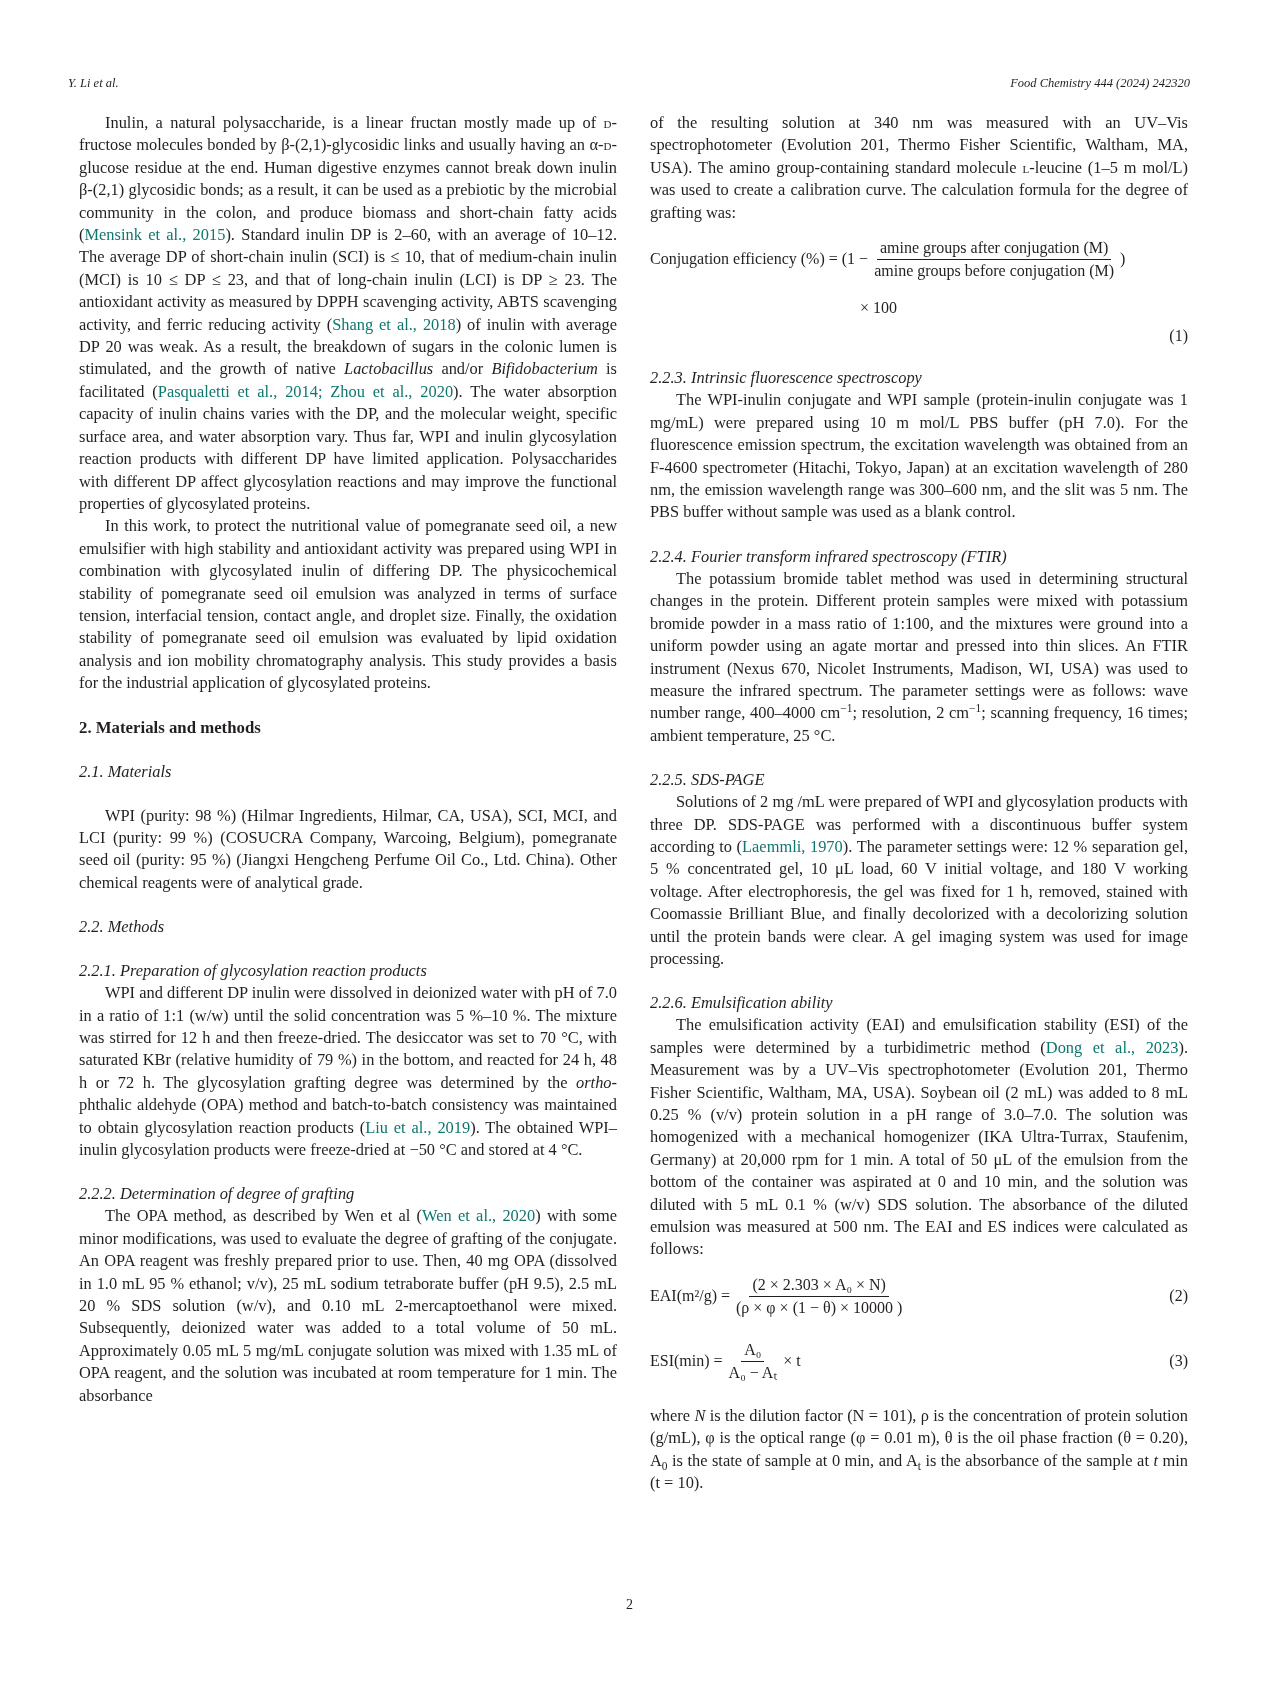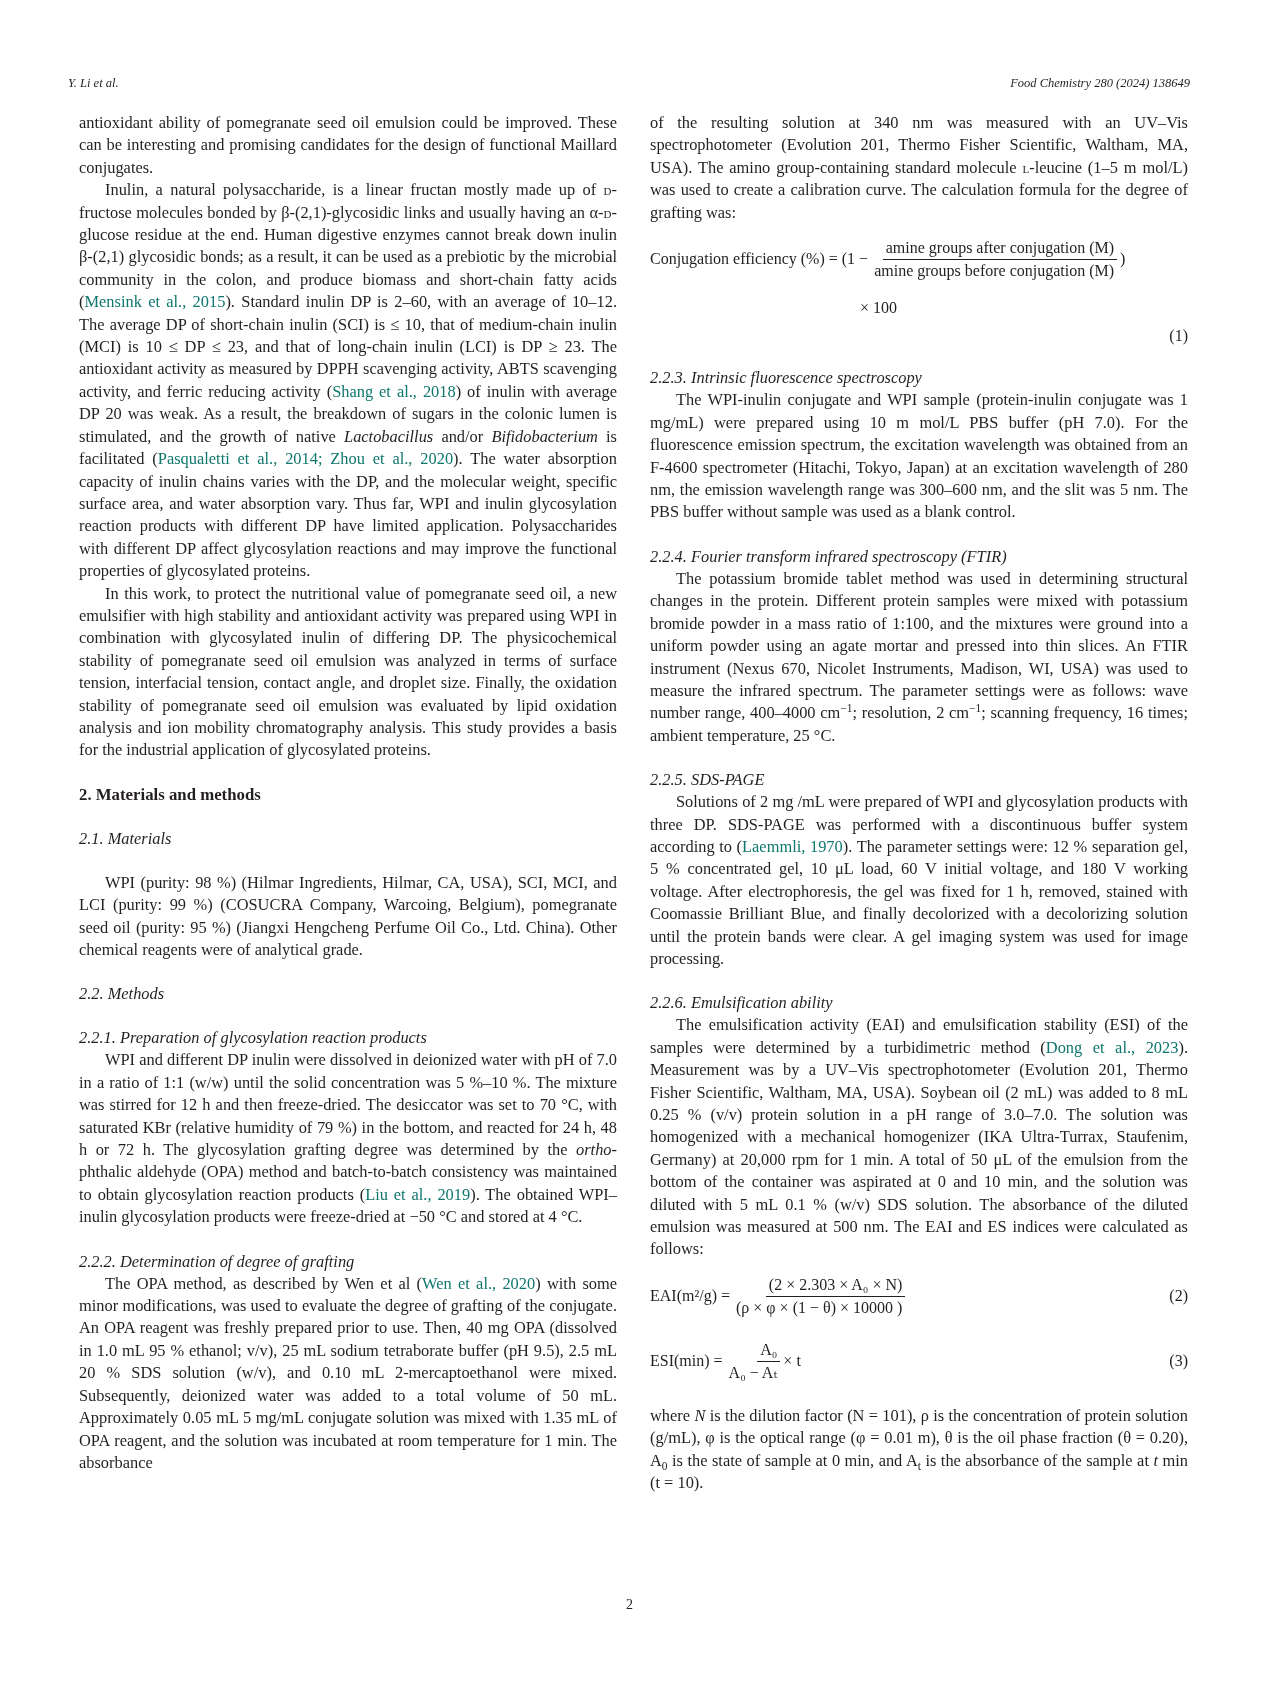--- a/index.html
+++ b/index.html
@@ -14,37 +14,36 @@
   .indent { text-indent: 26px; }
   .cite { color: #0f766e; }
   .sc { font-variant: small-caps; }
   .it { font-style: italic; font-family: Liberation Serif, serif; }
   h2 { font-size: 16.8px; font-weight: bold; margin: 22px 0 0 0; line-height: 22px; }
   h3 { font-size: 16.4px; font-weight: normal; font-style: italic; margin: 22px 0 0 0; line-height: 22px; }
   h4 { font-size: 16.4px; font-weight: normal; font-style: italic; margin: 22px 0 0 0; line-height: 22px; }
   .sp-after-h3 { margin-top: 22px; }
   .eq { position: relative; font-size: 16px; margin-top: 12px; }
   .eq-row { display: flex; align-items: center; }
-  .frac { display: inline-flex; flex-direction: column; align-items: flex-end; vertical-align: middle; margin: 0 3px; }
+  .frac { display: inline-flex; flex-direction: column; align-items: center; vertical-align: middle; margin: 0 3px; font-family: Liberation Serif, serif; }
   .frac .num { border-bottom: 1px solid #231f20; padding: 0 3px 1px 3px; line-height: 20px; }
   .frac .den { padding: 1px 3px 0 3px; line-height: 20px; }
   .eq-num { position: absolute; right: 0; }
   .eq1-cont { padding-left: 210px; margin-top: 16px; line-height: 22px; }
   .eq1-num { text-align: right; margin-top: 6px; }
   .page-num { position: absolute; left: 626px; top: 1597px; font-size: 14px; }
   sub, sup { font-size: 70%; line-height: 0; }
 </style>
 </head>
 <body>
 
 <div class="running-left">Y. Li et al.</div>
-<div class="running-right">Food Chemistry 280 (2024) 138649</div>
+<div class="running-right">Food Chemistry 444 (2024) 242320</div>
 
 <div class="col col-left">
-  <p>antioxidant ability of pomegranate seed oil emulsion could be improved. These can be interesting and promising candidates for the design of functional Maillard conjugates.</p>
   <p class="indent"><span>Inulin, a natural polysaccharide, is a linear fructan mostly made up of </span><span class="sc">d</span><span>-fructose molecules bonded by β-(2,1)-glycosidic links and usually having an α-</span><span class="sc">d</span><span>-glucose residue at the end. Human digestive enzymes cannot break down inulin β-(2,1) glycosidic bonds; as a result, it can be used as a prebiotic by the microbial community in the colon, and produce biomass and short-chain fatty acids (</span><span class="cite">Mensink et al., 2015</span><span>). Standard inulin DP is 2–60, with an average of 10–12. The average DP of short-chain inulin (SCI) is ≤ 10, that of medium-chain inulin (MCI) is 10 ≤ DP ≤ 23, and that of long-chain inulin (LCI) is DP ≥ 23. The antioxidant activity as measured by DPPH scavenging activity, ABTS scavenging activity, and ferric reducing activity (</span><span class="cite">Shang et al., 2018</span><span>) of inulin with average DP 20 was weak. As a result, the breakdown of sugars in the colonic lumen is stimulated, and the growth of native </span><span class="it">Lactobacillus</span><span> and/or </span><span class="it">Bifidobacterium</span><span> is facilitated (</span><span class="cite">Pasqualetti et al., 2014; Zhou et al., 2020</span><span>). The water absorption capacity of inulin chains varies with the DP, and the molecular weight, specific surface area, and water absorption vary. Thus far, WPI and inulin glycosylation reaction products with different DP have limited application. Polysaccharides with different DP affect glycosylation reactions and may improve the functional properties of glycosylated proteins.</span></p>
   <p class="indent">In this work, to protect the nutritional value of pomegranate seed oil, a new emulsifier with high stability and antioxidant activity was prepared using WPI in combination with glycosylated inulin of differing DP. The physicochemical stability of pomegranate seed oil emulsion was analyzed in terms of surface tension, interfacial tension, contact angle, and droplet size. Finally, the oxidation stability of pomegranate seed oil emulsion was evaluated by lipid oxidation analysis and ion mobility chromatography analysis. This study provides a basis for the industrial application of glycosylated proteins.</p>
 
   <h2>2.  Materials and methods</h2>
   <h3>2.1.  Materials</h3>
   <p class="indent sp-after-h3">WPI (purity: 98 %) (Hilmar Ingredients, Hilmar, CA, USA), SCI, MCI, and LCI (purity: 99 %) (COSUCRA Company, Warcoing, Belgium), pomegranate seed oil (purity: 95 %) (Jiangxi Hengcheng Perfume Oil Co., Ltd. China). Other chemical reagents were of analytical grade.</p>
   <h3>2.2.  Methods</h3>
 
   <h4>2.2.1.  Preparation of glycosylation reaction products</h4>
   <p class="indent"><span>WPI and different DP inulin were dissolved in deionized water with pH of 7.0 in a ratio of 1:1 (w/w) until the solid concentration was 5 %–10 %. The mixture was stirred for 12 h and then freeze-dried. The desiccator was set to 70 °C, with saturated KBr (relative humidity of 79 %) in the bottom, and reacted for 24 h, 48 h or 72 h. The glycosylation grafting degree was determined by the </span><span class="it">ortho</span><span>-phthalic aldehyde (OPA) method and batch-to-batch consistency was maintained to obtain glycosylation reaction products (</span><span class="cite">Liu et al., 2019</span><span>). The obtained WPI–inulin glycosylation products were freeze-dried at −50 °C and stored at 4 °C.</span></p>

